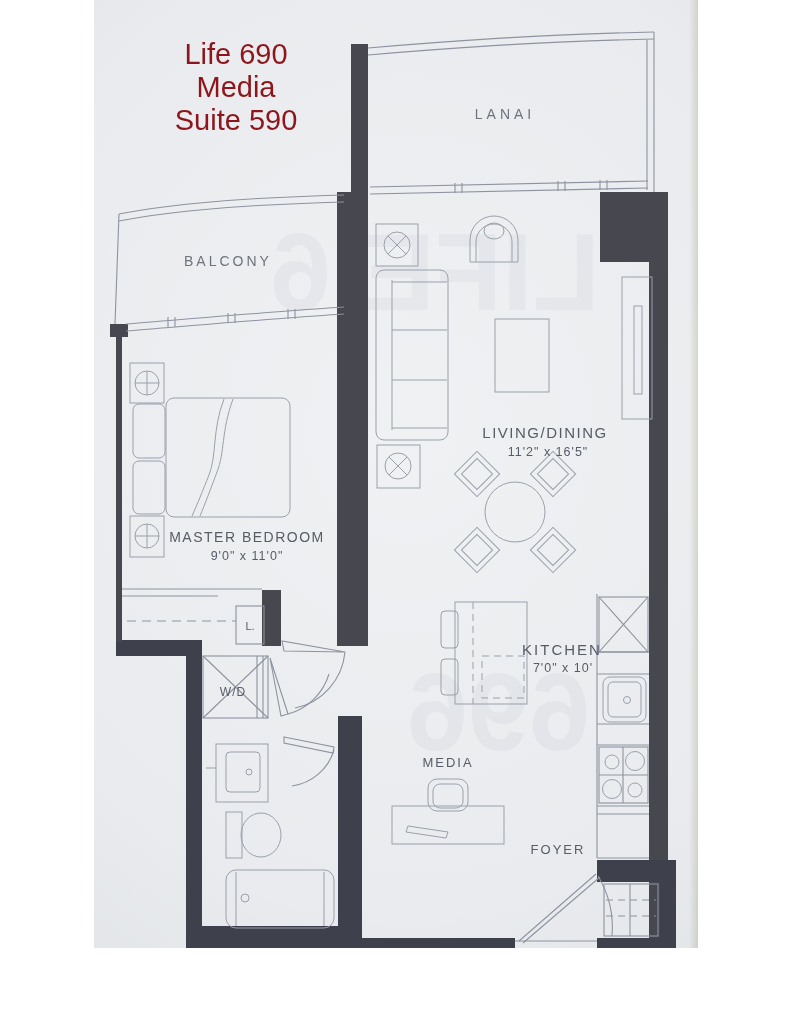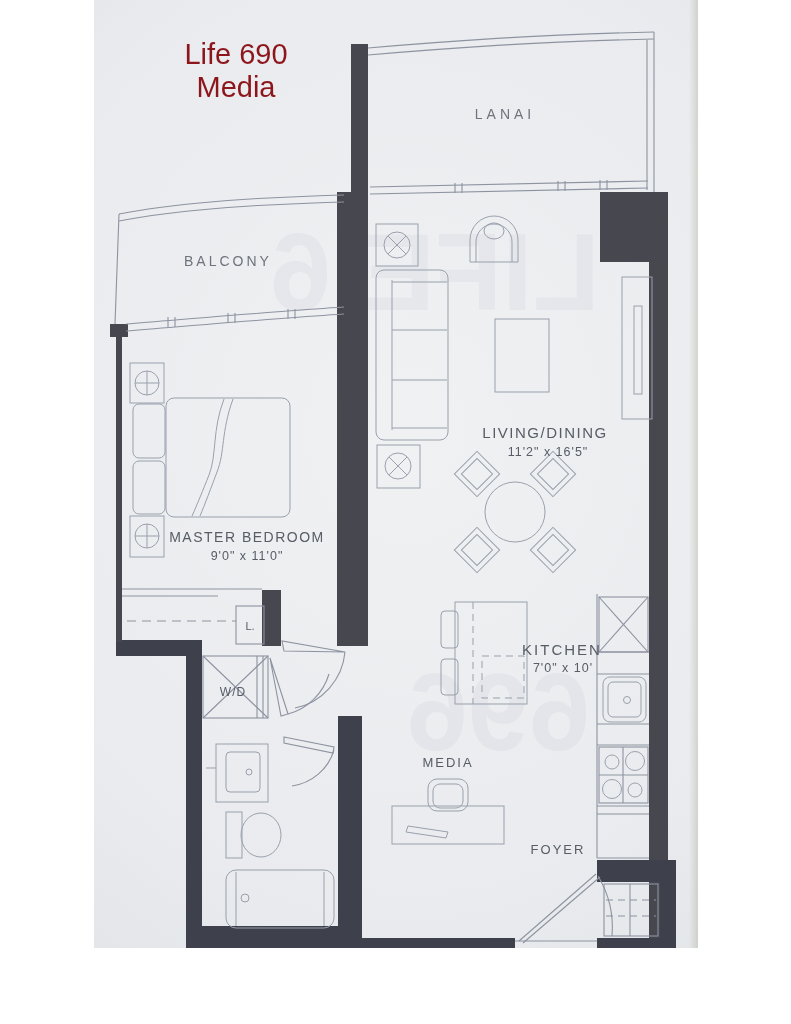--- a/index.html
+++ b/index.html
@@ -34,20 +34,21 @@
 </style>
 </head>
 <body>
 
 <div class="photo">
   <div class="page"></div>
 
   <div class="plan-title">
     <div>Life 690</div>
     <div>Media</div>
+    <div>Suite 590</div>
   </div>
 
   <svg class="plan" viewBox="0 0 791 1024">
 
     <g opacity="0.045" fill="#44506e" font-family="Liberation Sans, sans-serif" font-weight="bold">
       <text transform="translate(600,310) scale(-1,1)" font-size="110">LIFE 6</text>
       <text transform="translate(590,750) scale(-1,1)" font-size="110">696</text>
     </g>
 
     <g>

